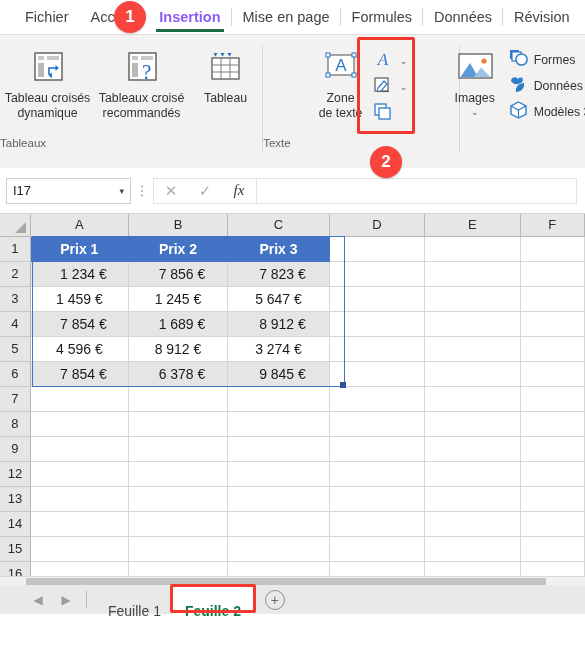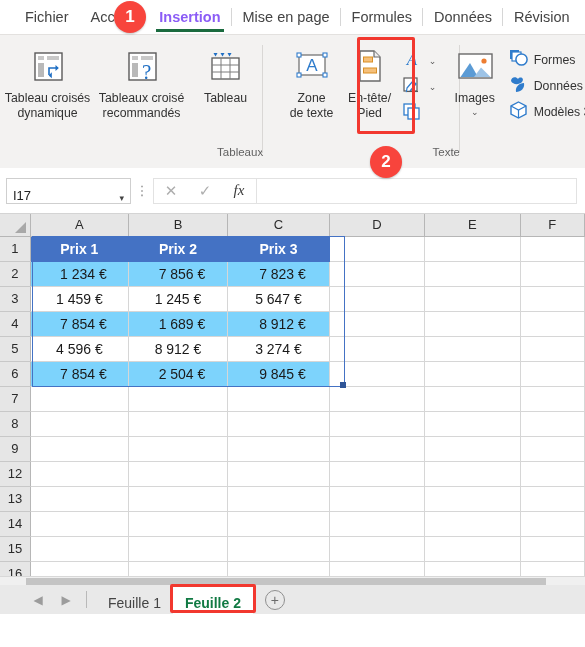--- a/index.html
+++ b/index.html
@@ -68,24 +68,24 @@
   }
   .rgroup-items {
     display: flex;
     align-items: flex-start;
     height: 106px;
     padding-top: 5px;
   }
   .rgroup-label {
     font-size: 11.5px;
     color: #616161;
-    text-align: right;
+    text-align: left;
     width: 100%;
     position: absolute;
-    bottom: 11px;
+    bottom: 20px;
     left: 0;
   }
   .rgroup.sep::after {
     content: "";
     position: absolute;
     right: 0; top: 10px;
     width: 1px; height: 108px;
     background: #d9d7d5;
   }
 
@@ -156,21 +156,21 @@
     display: flex;
     align-items: center;
     padding: 0 6px;
     border-bottom: 1px solid #d4d4d4;
     position: relative;
   }
   .namebox {
     width: 125px; height: 26px;
     border: 1px solid #cfcfcf;
     background: #ffffff;
-    display: flex; align-items: flex-end;
+    display: flex; align-items: center;
     padding: 0 6px;
     font-size: 13px; color: #222;
   }
   .namebox .nb-val { flex: 1; }
   .namebox .nb-caret { font-size: 9px; color: #444; }
   .dots { width: 22px; text-align: center; font-size: 13px; color: #8a8a8a; letter-spacing: 0; }
   .fx-group {
     display: flex; align-items: center;
     height: 26px;
     border: 1px solid #e2e2e2;
@@ -241,21 +241,21 @@
     white-space: nowrap;
     overflow: hidden;
   }
   td.cell.thead {
     background: #4472c4;
     color: #ffffff;
     font-weight: bold;
     border-right: 1px solid #4472c4;
     border-bottom: 1px solid #4472c4;
   }
-  td.cell.band { background: #7dd3fc; padding-left: 8px; }
+  td.cell.band { background: #e5e5e5; padding-left: 8px; }
   td.cell.plain-band { background: #ffffff; }
   
   .tbl-outline {
     position: absolute;
     border: 1px solid #4472c4;
     pointer-events: none;
     z-index: 3;
   }
   .tbl-handle {
     position: absolute;
@@ -291,21 +291,21 @@
   .navarrow {
     width: 28px; text-align: center;
     font-size: 12px; color: #9c9c9c;
     cursor: default;
   }
   .tabsep { width: 1px; height: 17px; background: #b9b9b9; margin: 0 9px 0 6px; }
   .sheettab {
     position: relative;
     font-size: 14px;
     color: #444444;
-    padding: 4px 12px;
+    padding: 12px 12px;
     height: 29px;
     line-height: 29px;
     white-space: nowrap;
     cursor: default;
   }
   .sheettab.active {
     color: #117a43;
     font-weight: bold;
     background: #ffffff;
   }
@@ -408,32 +408,20 @@
               <rect x="5" y="4" width="4" height="4" fill="#ffffff" stroke="#2f7ccc" stroke-width="1.1"></rect>
               <rect x="31" y="4" width="4" height="4" fill="#ffffff" stroke="#2f7ccc" stroke-width="1.1"></rect>
               <rect x="5" y="24" width="4" height="4" fill="#ffffff" stroke="#2f7ccc" stroke-width="1.1"></rect>
               <rect x="31" y="24" width="4" height="4" fill="#ffffff" stroke="#2f7ccc" stroke-width="1.1"></rect>
             </svg>
           </span>
           <span class="lbl">Zone
 de texte</span>
         </div>
 
-        <div class="bigbtn" style="width:58px">
-          <span class="glyph">
-            <svg width="34" height="40" viewBox="0 0 34 40">
-              <path d="M7 4 L21 4 L27 10 L27 34 L7 34 Z" fill="#ffffff" stroke="#6a6a6a" stroke-width="1.4"></path>
-              <path d="M21 4 L21 10 L27 10" fill="#efefef" stroke="#6a6a6a" stroke-width="1.2"></path>
-              <rect x="10.5" y="10" width="9" height="5" fill="#f5c07a" stroke="#d98f25" stroke-width="1"></rect>
-              <rect x="10.5" y="21" width="13" height="5" fill="#f5c07a" stroke="#d98f25" stroke-width="1"></rect>
-            </svg>
-          </span>
-          <span class="lbl">En-tête/
-Pied</span>
-        </div>
 
         <div class="smallcol" style="padding-top:8px">
           <div class="smallrow">
             <span>
               <svg width="22" height="20" viewBox="0 0 22 20">
                 <text x="11" y="16" text-anchor="middle" font-family="Liberation Serif, serif" font-style="italic" font-size="17" fill="#2f7ccc">A</text>
               </svg>
             </span>
             <span class="caret">⌄</span>
           </div>
@@ -586,21 +574,21 @@
           <td class="cell plain-band">4 596 €</td>
           <td class="cell plain-band">8 912 €</td>
           <td class="cell plain-band">3 274 €</td>
           <td class="cell"></td>
           <td class="cell"></td>
           <td class="cell"></td>
         </tr>
         <tr>
           <td class="rowhead">6</td>
           <td class="cell band">7 854 €</td>
-          <td class="cell band">2 504 €</td>
+          <td class="cell band">6 378 €</td>
           <td class="cell band">9 845 €</td>
           <td class="cell"></td>
           <td class="cell"></td>
           <td class="cell"></td>
         </tr>
         <tr>
           <td class="rowhead">7</td>
           <td class="cell"></td>
             <td class="cell"></td>
             <td class="cell"></td>

